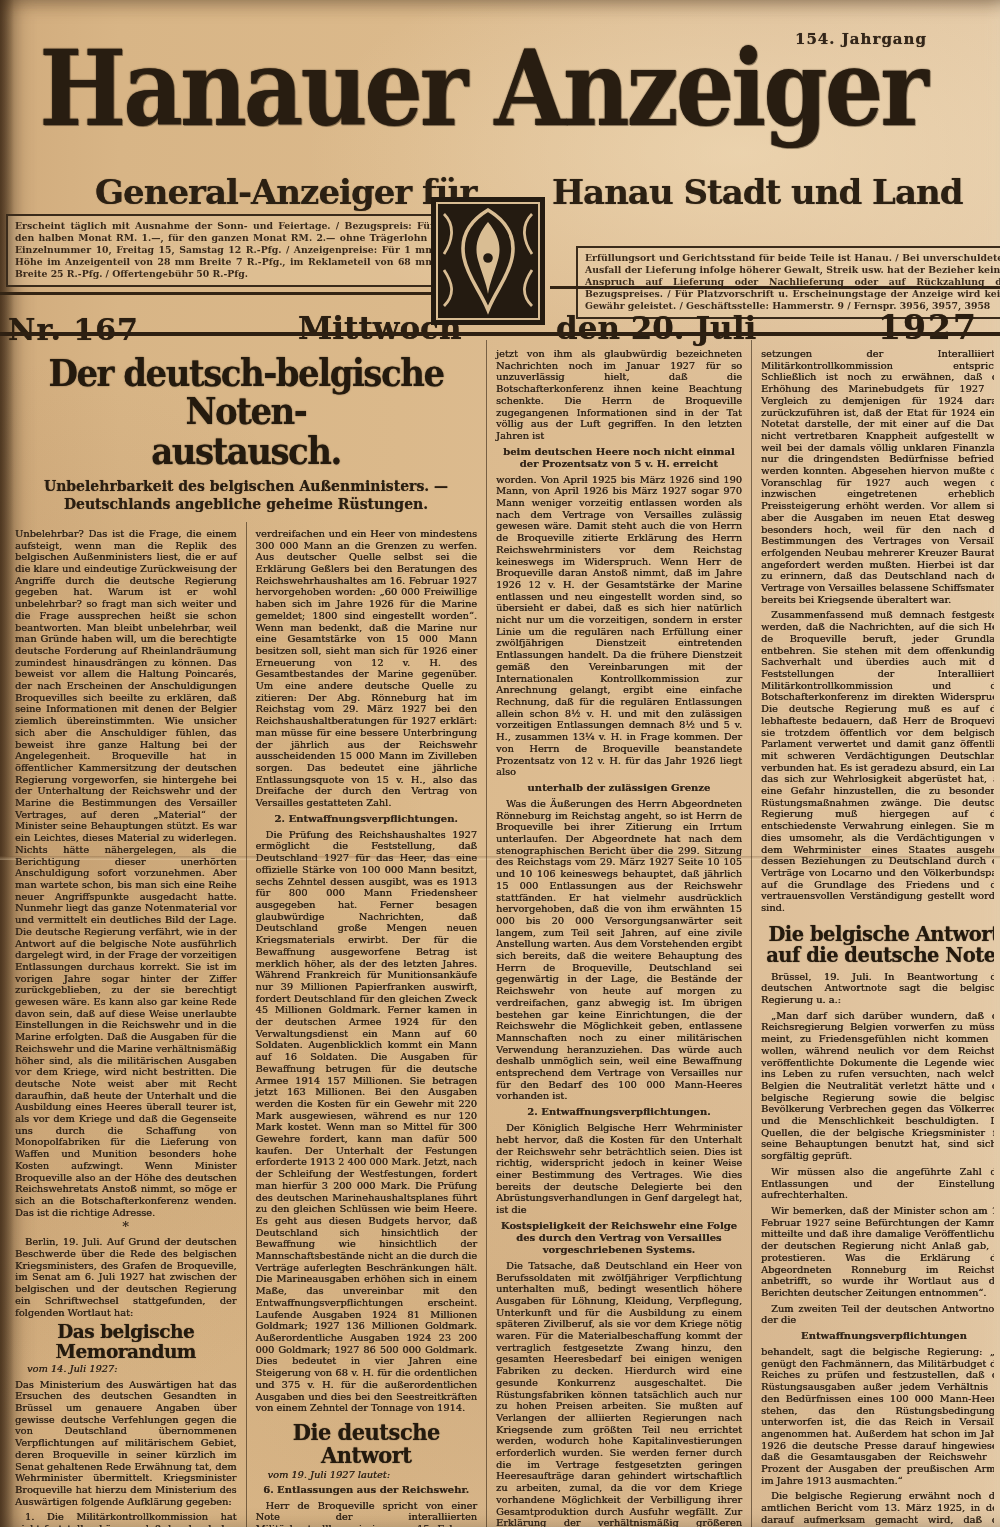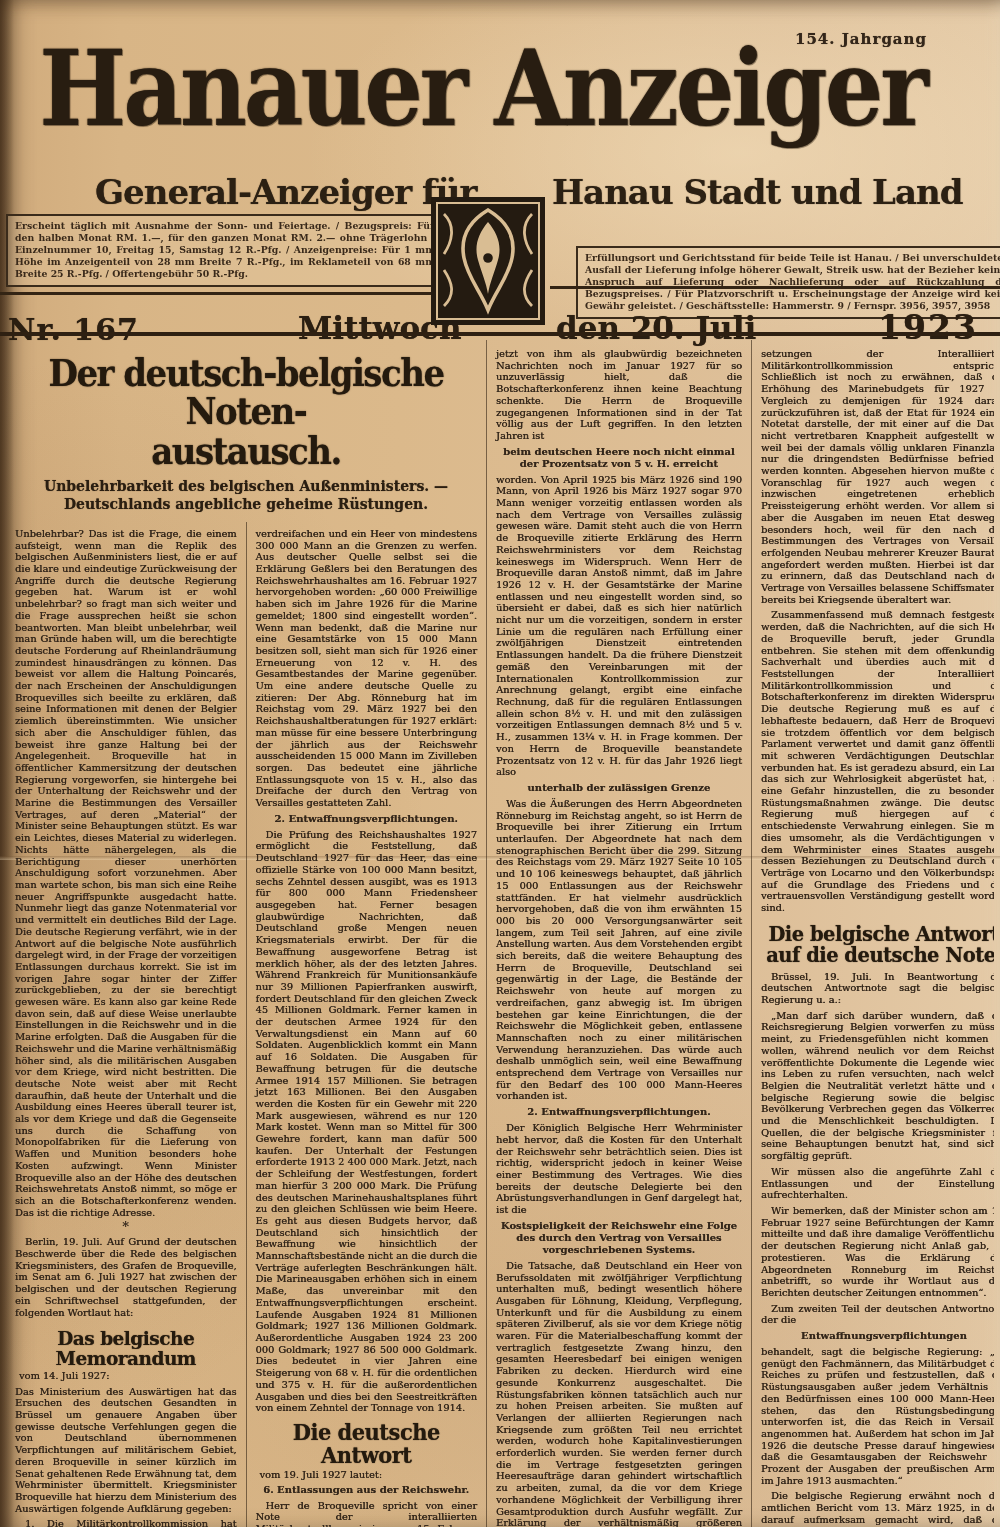--- a/index.html
+++ b/index.html
@@ -62,22 +62,22 @@
   .cols2 { flex:1; display:flex; overflow:hidden; }
   .col { width:240px; padding:2px 5px 0; overflow:hidden; }
   .col + .col { border-left:1px solid rgba(52,36,20,0.6); }
   .half-right .col { width:254px; padding-top:4px; }
 
   .body { margin:4px; font-size:9.8px; line-height:11.7px; text-align:justify; text-indent:10px;
     text-shadow:0.32px 0 0 currentColor; hyphens:auto; }
   .noindent { text-indent:0; }
   .subbold { margin:3px 4px 2px; font-size:10px; line-height:12px; text-align:center; font-weight:bold;
     text-shadow:0 0 0.6px rgba(30,19,7,0.7); }
-  .datesub { margin:1px 0 1px 8px; font-size:9.8px; line-height:11.5px; text-shadow:0.3px 0 0 currentColor; }
-  .h-med { margin:11px 0 2px; font-size:18.5px; line-height:1.05; text-align:center; font-weight:bold;
+  .datesub { margin:1px 0 1px 16px; font-size:9.8px; line-height:11.5px; text-shadow:0.3px 0 0 currentColor;font-style:italic; }
+  .h-med { margin:4px 0 2px; font-size:18.5px; line-height:1.05; text-align:center; font-weight:bold;
     color:#241a0e; letter-spacing:-0.5px; text-shadow:0 0 1px rgba(30,19,7,0.8); }
   .h-big { margin:8px 0 3px; font-size:21px; line-height:1.05; text-align:center; font-weight:bold;
     color:#241a0e; letter-spacing:-0.5px; transform:scaleY(1.08); text-shadow:0 0 1px rgba(30,19,7,0.8); }
   .h-big2 { margin:10px 2px 4px; font-size:19.5px; line-height:1.1; text-align:center; font-weight:bold;
     color:#241a0e; letter-spacing:-0.5px; text-shadow:0 0 1px rgba(30,19,7,0.8); }
   .h-small { margin:6px 0 3px; font-size:12.3px; line-height:1.15; text-align:center; font-weight:bold;
     color:#241a0e; text-shadow:0 0 0.7px rgba(30,19,7,0.8); }
   .star { text-align:center; font-size:13px; line-height:10px; margin:3px 0; font-weight:bold; }
 </style>
 </head>
@@ -106,21 +106,21 @@
   <div class="infobox left">Erscheint täglich mit Ausnahme der Sonn- und Feiertage. / Bezugspreis: Für den halben Monat RM. 1.—, für den ganzen Monat RM. 2.— ohne Trägerlohn / Einzelnummer 10, Freitag 15, Samstag 12 R.-Pfg. / Anzeigenpreise: Für 1 mm Höhe im Anzeigenteil von 28 mm Breite 7 R.-Pfg., im Reklameteil von 68 mm Breite 25 R.-Pfg. / Offertengebühr 50 R.-Pfg.</div>
   <div class="infobox right">Erfüllungsort und Gerichtsstand für beide Teile ist Hanau. / Bei unverschuldetem Ausfall der Lieferung infolge höherer Gewalt, Streik usw. hat der Bezieher keinen Anspruch auf Lieferung oder Nachlieferung oder auf Rückzahlung des Bezugspreises. / Für Platzvorschrift u. Erscheinungstage der Anzeige wird keine Gewähr geleistet. / Geschäftsstelle: Hammerstr. 9 / Fernspr. 3956, 3957, 3958</div>
 
   <div class="rule-part rule-left"></div>
   <div class="rule-part rule-right"></div>
 
   <div class="dateline ink">
     <span class="dl-issue">Nr. 167</span>
     <span class="dl-weekday">Mittwoch</span>
     <span class="dl-date">den 20. Juli</span>
-    <span class="dl-year">1923</span>
+    <span class="dl-year">1927</span>
   </div>
   <div class="rule-full"></div>
 
   <div class="content">
 
     <div class="half-left">
       <div class="headline-block">
         <h2 class="headline">
           <span>Der deutsch-belgische Noten-</span><br>
           <span>austausch.</span>

